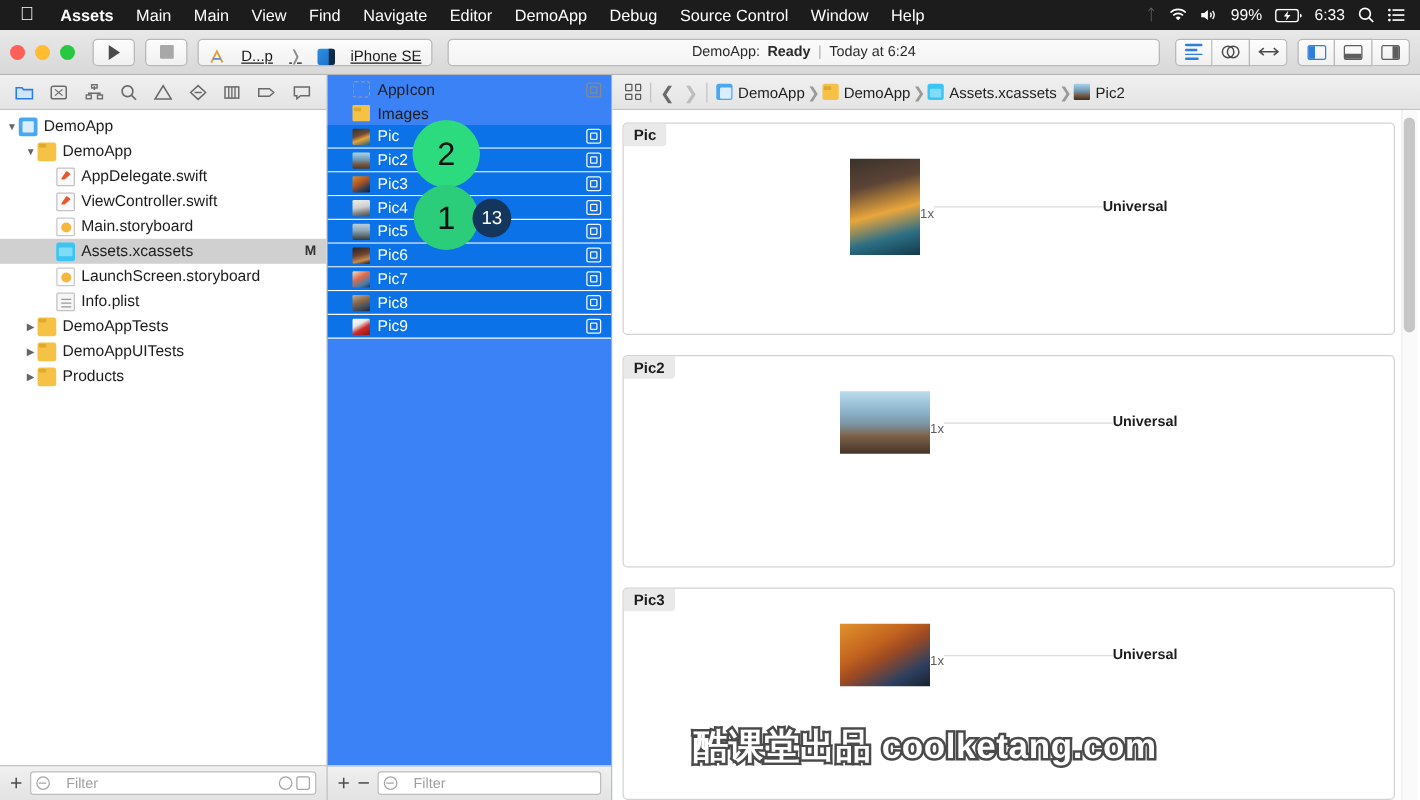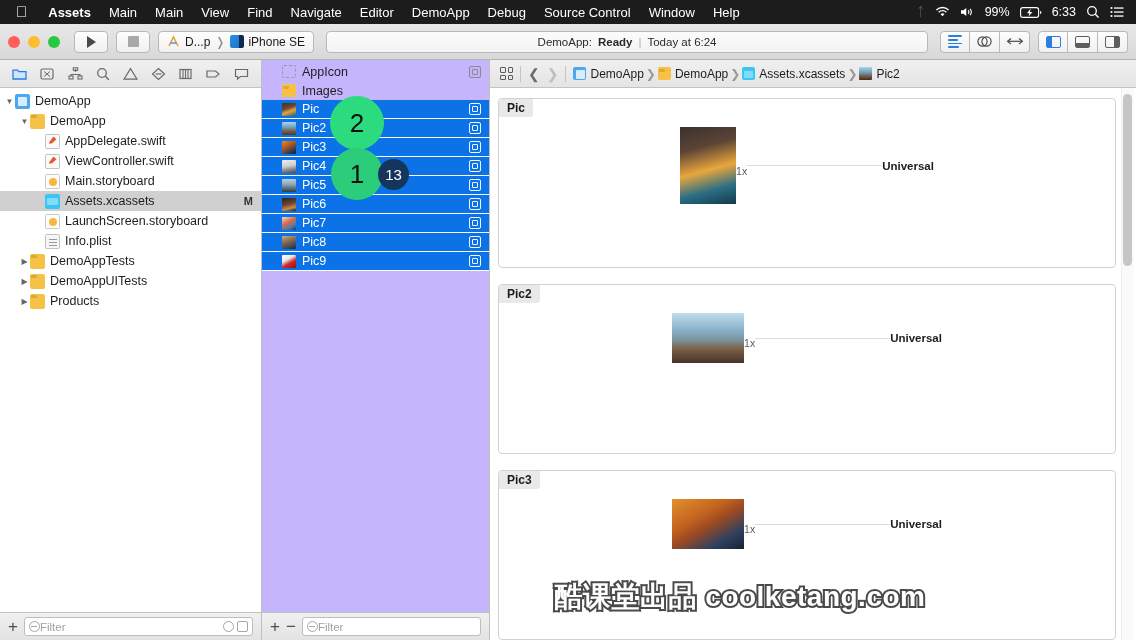--- a/index.html
+++ b/index.html
@@ -33,23 +33,23 @@
   .tl.r{ background:#ff5f57; } .tl.y{ background:#febc2e;} .tl.g{ background:#28c840;}
   .tbtn{
     height:22px; min-width:34px; background:linear-gradient(#fdfdfd,#f0f0f0);
     border:1px solid #b9b9b9; border-radius:4px;
     display:flex; align-items:center; justify-content:center;
     font-size:11px; color:#3a3a3a; box-shadow:0 1px 0 rgba(255,255,255,.7) inset;
   }
   .play-tri{ width:0;height:0;border-left:9px solid #4a4a4a;border-top:6px solid transparent;border-bottom:6px solid transparent;}
   .stop-sq{ width:11px;height:11px;background:#a8a8a8;border-radius:1px;}
   #scheme{
-    height:22px; padding:0 8px; display:flex; align-items:center; gap:5px;
+    height:22px; padding:0 8px; display:flex; align-items:flex-end; gap:13px;
     background:linear-gradient(#fdfdfd,#f1f1f1); border:1px solid #b9b9b9;
-    border-radius:4px; font-size:12px; color:#1a1a1a;
+    border-radius:4px; font-size:12px; color:#1a1a1a;text-decoration:underline;
   }
   .xc-icon{ width:13px;height:13px; display:inline-block; }
   .chev{ color:#8b8b8b; font-size:12px; }
   .sim-icon{ width:13px;height:13px;background:linear-gradient(135deg,#2b8fe6,#1a6fc4); border-radius:2px; position:relative;}
   .sim-icon:after{content:'';position:absolute;right:-1px;top:0;width:5px;height:13px;background:#0e2a4a;border-radius:0 2px 2px 0;}
   #status{
     flex:1; height:22px; background:linear-gradient(#fbfbfb,#f4f4f4);
     border:1px solid #b9b9b9; border-radius:4px;
     display:flex; align-items:center; justify-content:center;
     font-size:11.5px; color:#2a2a2a; gap:6px; margin:0 4px;
@@ -105,30 +105,30 @@
   .plist:after{content:'';position:absolute;left:2.5px;top:4px;right:2.5px;height:1px;background:#9a9a9a;box-shadow:0 3px 0 #9a9a9a, 0 6px 0 #9a9a9a;}
 
   #nav-filter, #asset-filter{
     height:28px; background:linear-gradient(#f0f0f0,#e3e3e3); border-top:1px solid #c3c3c3;
     display:flex; align-items:center; gap:6px; padding:0 8px;
   }
   .plusbtn{ font-size:17px; color:#4d4d4d; line-height:1; cursor:default;}
   .minusbtn{ font-size:17px; color:#4d4d4d; line-height:1;}
   .filterbox{
     flex:1; height:19px; background:#fff; border:1px solid #bdbdbd; border-radius:3px;
-    display:flex; align-items:center; gap:0; padding:0 4px; font-size:11.5px; color:#a0a0a0;
+    display:flex; align-items:center; gap:13px; padding:0 4px; font-size:11.5px; color:#a0a0a0;
   }
   .filt-glyph{ width:11px;height:11px;border:1.2px solid #a6a6a6;border-radius:50%;position:relative;flex:0 0 11px;}
   .filt-glyph:after{content:'';position:absolute;left:1.5px;top:4px;width:6px;height:1.2px;background:#a6a6a6;}
   .fend{ display:flex; gap:3px; margin-left:auto; color:#a6a6a6;}
   .clockic{ width:11px;height:11px;border:1.2px solid #a6a6a6;border-radius:50%;}
   .boxic{ width:11px;height:11px;border:1.2px solid #a6a6a6;border-radius:2px;}
 
   
-  #assetpane{ width:228px; display:flex; flex-direction:column; border-right:1px solid #bfbfbf; background:#c4b5fd; position:relative;}
+  #assetpane{ width:228px; display:flex; flex-direction:column; border-right:1px solid #bfbfbf; background:#3b82f6; position:relative;}
   #asset-list{ flex:1; overflow:hidden; font-size:12.5px; position:relative; padding-top:2px;}
   .arow{ height:19px; display:flex; align-items:center; padding:0 8px 0 20px; gap:6px; }
   .arow.sel{ background:#0b72e7; color:#fff; border-bottom:1px solid #fff; }
   .arow .aico{ width:14px;height:13px;flex:0 0 14px; border-radius:1px; background-size:cover;}
   .arow .albl{ font-size:12.5px; }
   .arow.sel .albl{ color:#fff; }
   .arow .albl.dim{ color:#1d1d1d; }
   .uniflag{ margin-left:auto; width:12px;height:12px;border:1.3px solid rgba(255,255,255,.95);border-radius:2px;position:relative;}
   .uniflag:after{content:'';position:absolute;left:2px;top:2px;right:2px;bottom:2px;border:1.2px solid rgba(255,255,255,.95);border-radius:1px;}
   .uniflag.gray{ border-color:#8a8a8a;}

